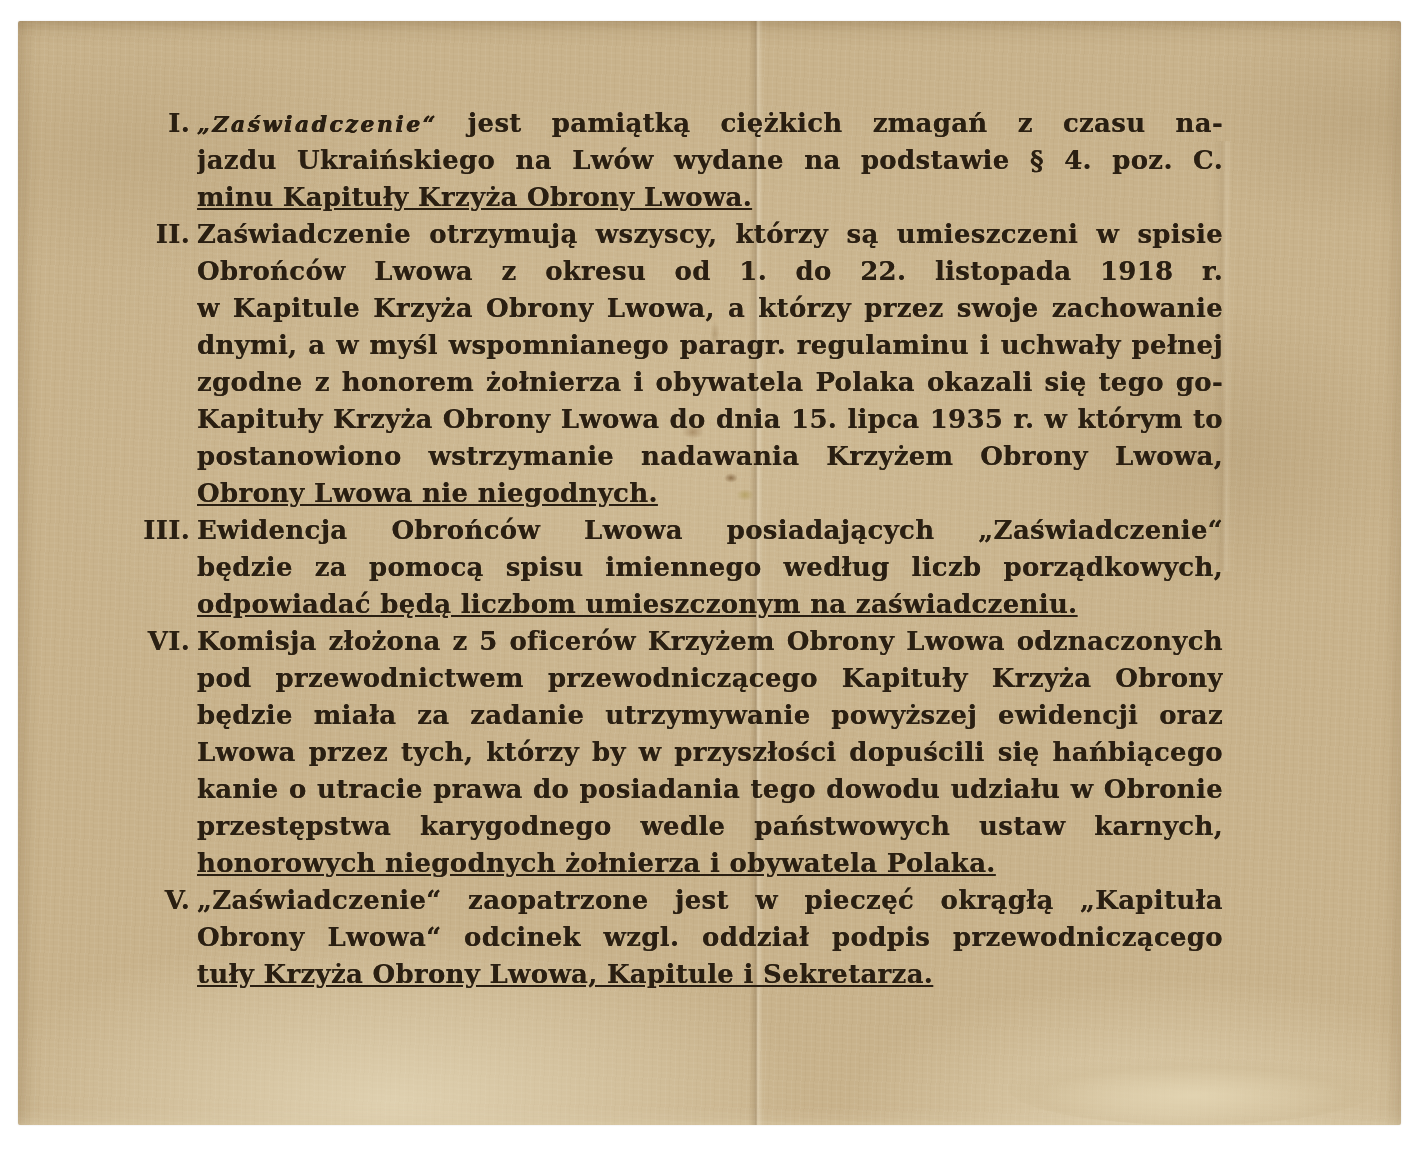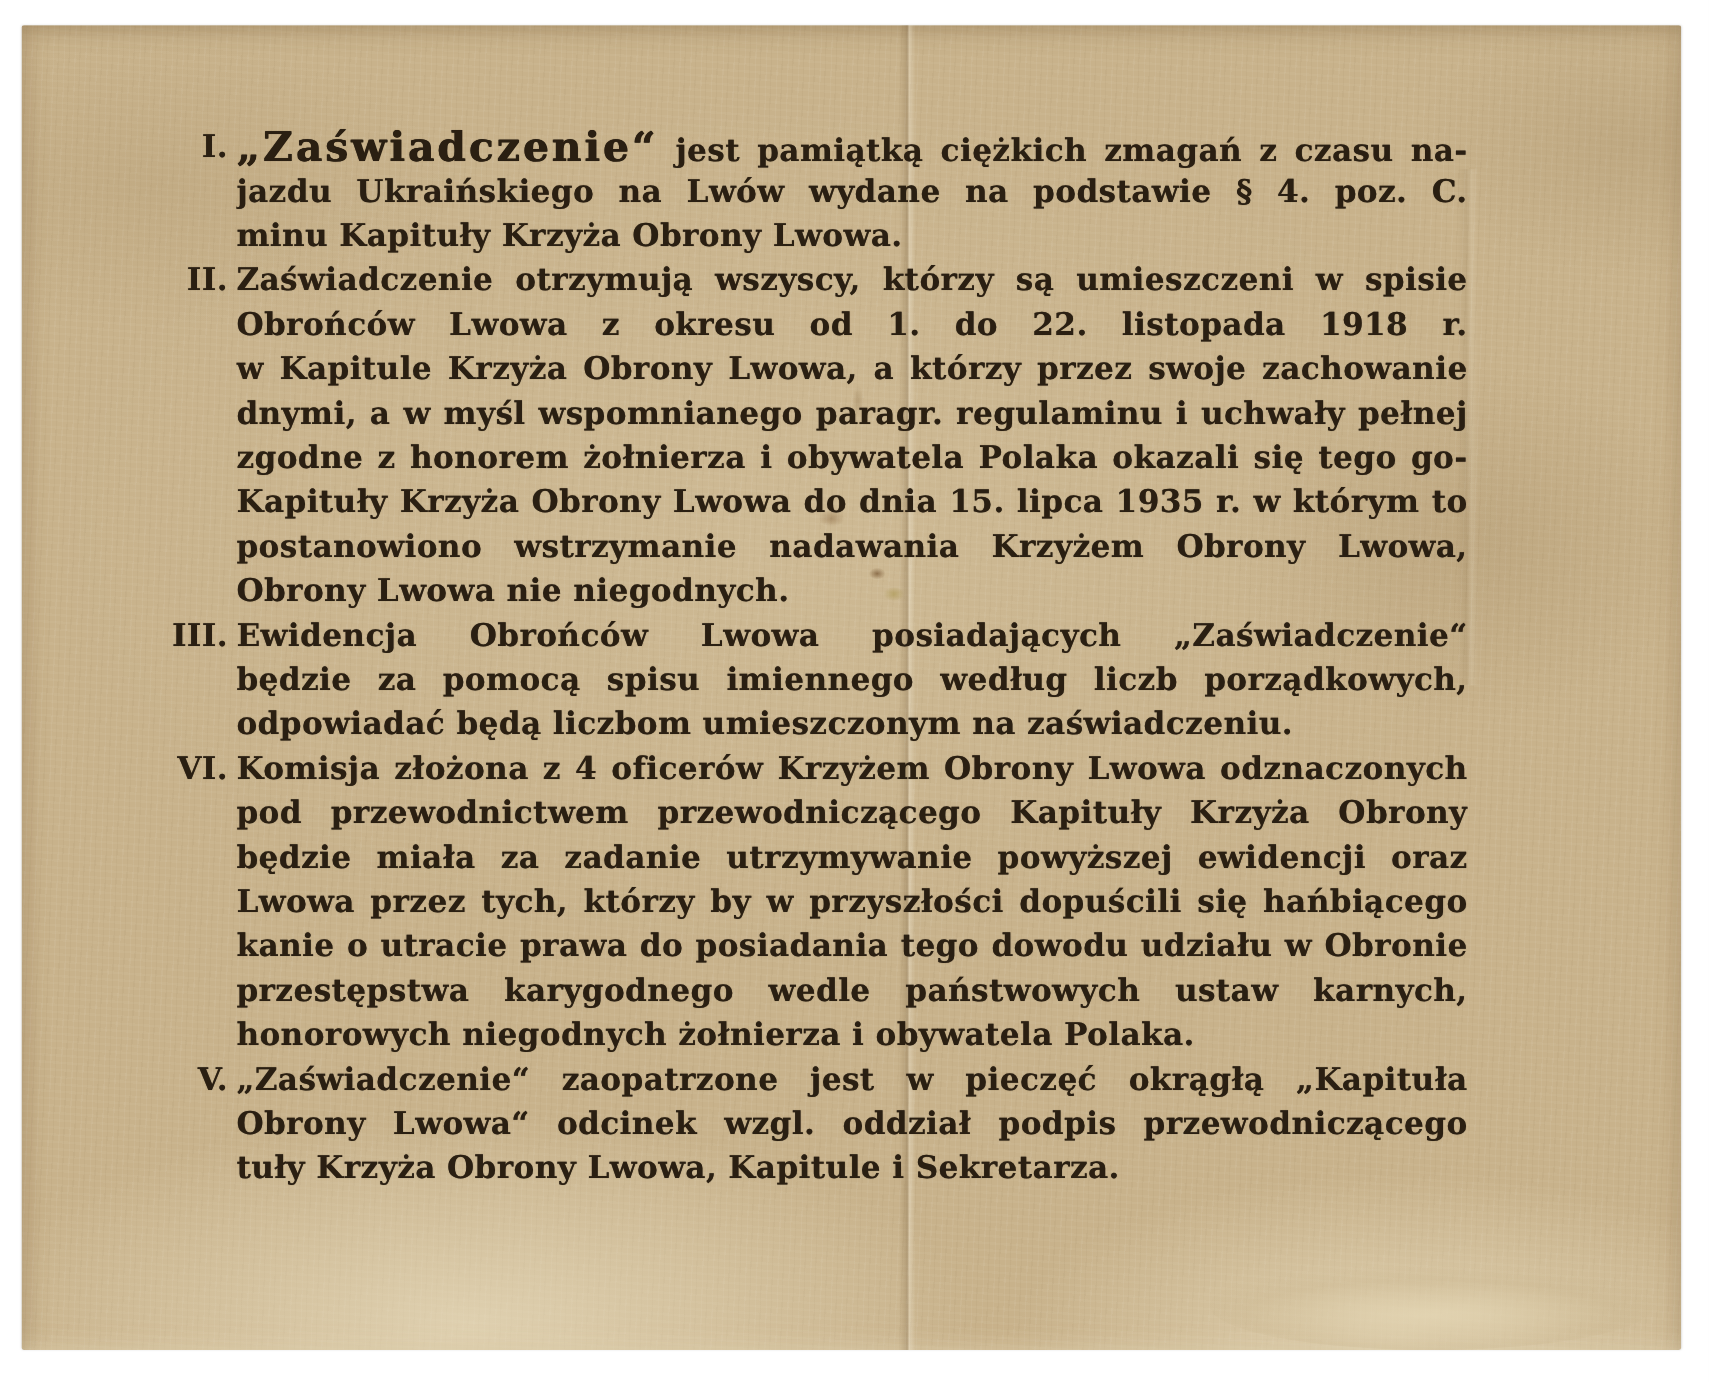--- a/index.html
+++ b/index.html
@@ -92,25 +92,26 @@
     white-space: nowrap;
   }
   .body { flex: 1 1 auto; min-width: 0; }
   .line {
     text-align: justify;
     text-align-last: justify;
     text-justify: inter-word;
     height: 37px;
     overflow: hidden;
   }
-  .line.last { text-align-last: left; }
+  .line.last { text-align-last: left; text-decoration: underline; }
   .lead {
-    font-size: 34px;
+    font-size: 22px;
     letter-spacing: 2.5px;
     text-shadow: 0.6px 0 0 currentColor, 0 0 0.6px rgba(42,31,18,0.9);
+    font-style: italic;
   }
 </style>
 </head>
 <body>
 
 <div class="page">
   <div class="paper">
     <div class="fold"></div>
     <div class="fold-right"></div>
     <div class="stain stain-1"></div>
@@ -149,21 +150,21 @@
         <div class="body">
           <div class="line">Ewidencja Obrońców Lwowa posiadających „Zaświadczenie“ utrzymaną</div>
           <div class="line">będzie za pomocą spisu imiennego według liczb porządkowych, które</div>
           <div class="line last">odpowiadać będą liczbom umieszczonym na zaświadczeniu.</div>
         </div>
       </div>
 
       <div class="item">
         <div class="num">VI.</div>
         <div class="body">
-          <div class="line">Komisja złożona z 4 oficerów Krzyżem Obrony Lwowa odznaczonych</div>
+          <div class="line">Komisja złożona z 5 oficerów Krzyżem Obrony Lwowa odznaczonych</div>
           <div class="line">pod przewodnictwem przewodniczącego Kapituły Krzyża Obrony Lwowa</div>
           <div class="line">będzie miała za zadanie utrzymywanie powyższej ewidencji oraz orze-</div>
           <div class="line">Lwowa przez tych, którzy by w przyszłości dopuścili się hańbiącego</div>
           <div class="line">kanie o utracie prawa do posiadania tego dowodu udziału w Obronie</div>
           <div class="line">przestępstwa karygodnego wedle państwowych ustaw karnych, poważ-</div>
           <div class="line last">honorowych niegodnych żołnierza i obywatela Polaka.</div>
         </div>
       </div>
 
       <div class="item">

